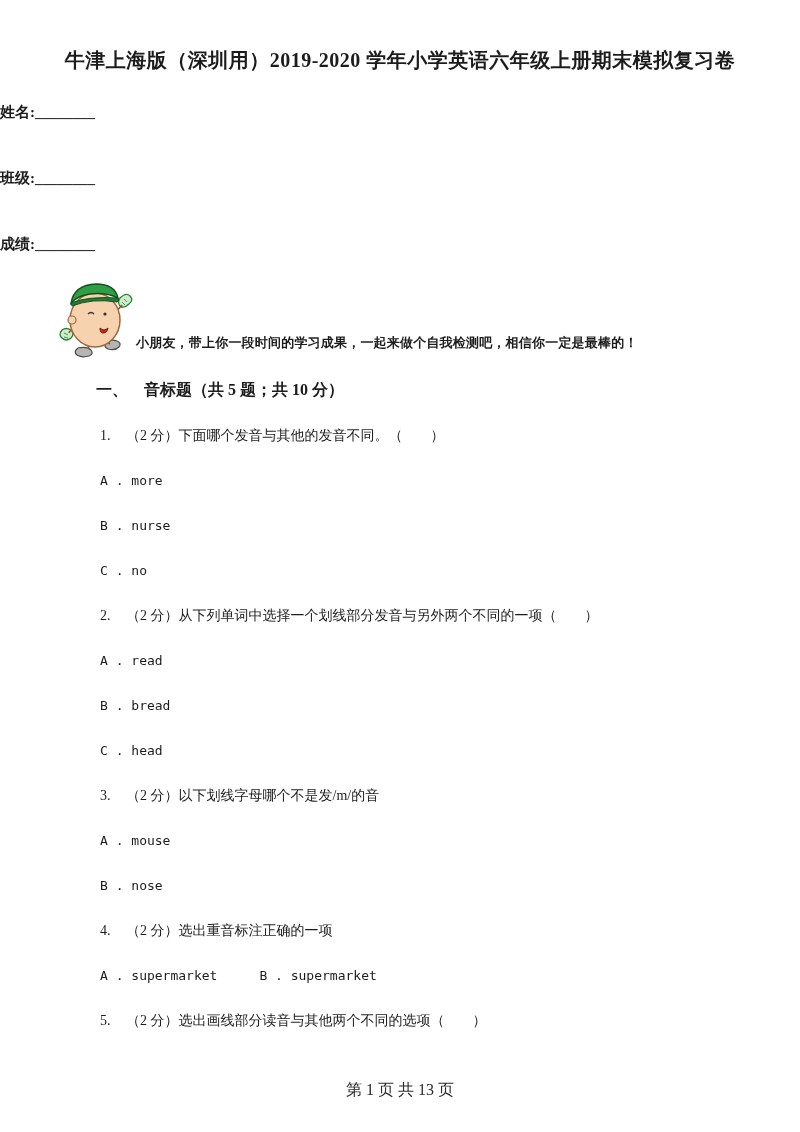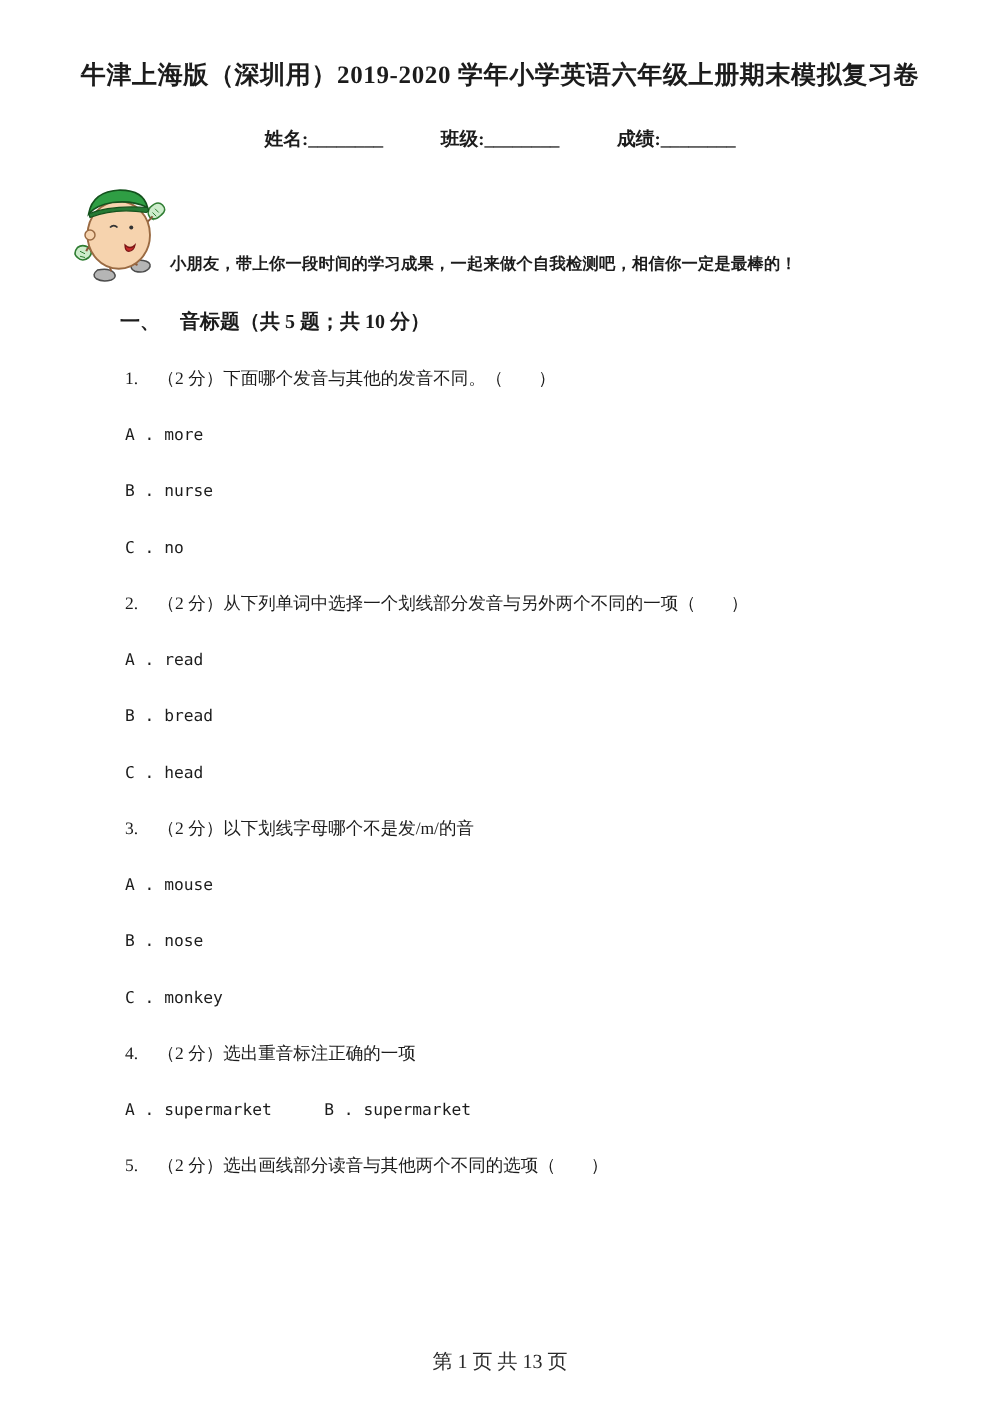--- a/index.html
+++ b/index.html
@@ -30,20 +30,21 @@
     margin-top: 18px;
   }
   .meta-row {
     margin-top: 30px;
     display: flex;
     justify-content: center;
     gap: 46px;
     font-size: 15px;
     line-height: 20px;
     font-weight: bold;
+    flex-direction: column;
   }
   .meta-field .blank {
     font-weight: bold;
     letter-spacing: 0;
   }
   .intro-row {
     margin-top: 24px;
     margin-left: 58px;
     margin-right: 40px;
     display: flex;
@@ -154,21 +155,20 @@
     <div class="line option-word">C . no</div>
 
     <div class="line"><span class="q-number">2.</span><span>（2 分）从下列单词中选择一个划线部分发音与另外两个不同的一项（　　）</span></div>
     <div class="line option-word">A . read</div>
     <div class="line option-word">B . bread</div>
     <div class="line option-word">C . head</div>
 
     <div class="line"><span class="q-number">3.</span><span>（2 分）以下划线字母哪个不是发/m/的音</span></div>
     <div class="line option-word">A . mouse</div>
     <div class="line option-word">B . nose</div>
-    <div class="line option-word">C . monkey</div>
 
     <div class="line"><span class="q-number">4.</span><span>（2 分）选出重音标注正确的一项</span></div>
     <div class="line"><span class="option-word inline-option">A . supermarket</span><span class="option-word">B . supermarket</span></div>
 
     <div class="line"><span class="q-number">5.</span><span>（2 分）选出画线部分读音与其他两个不同的选项（　　）</span></div>
 
   </div>
 
   <div class="footer">第 1 页 共 13 页</div>
 

